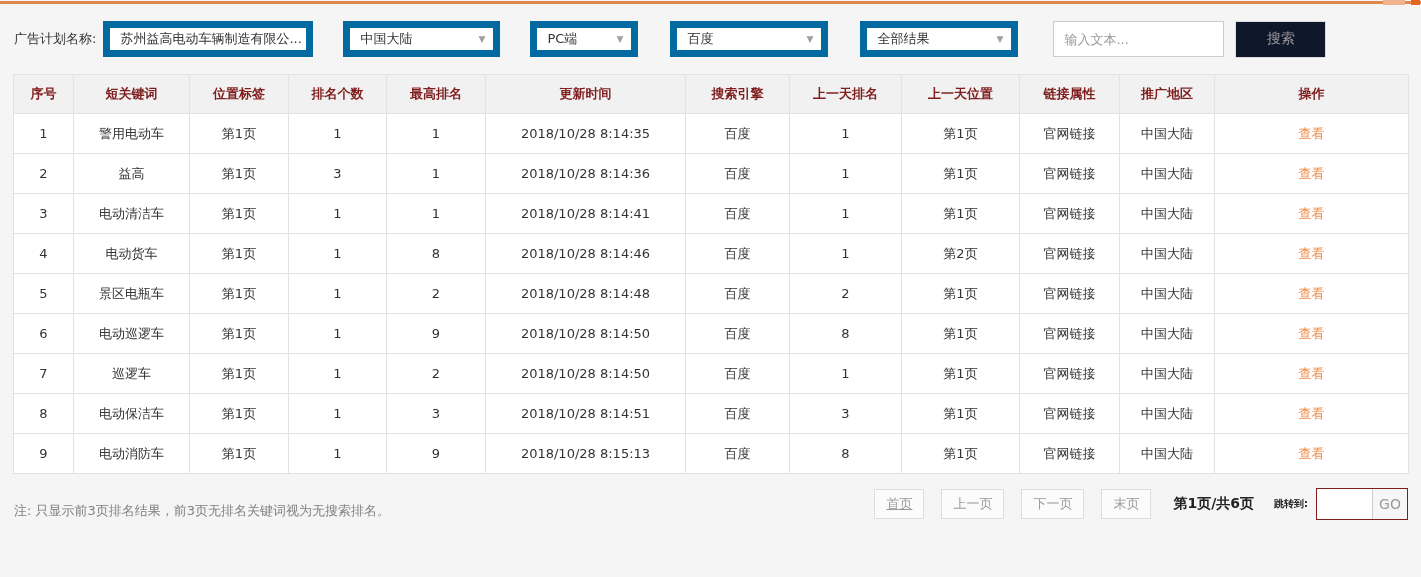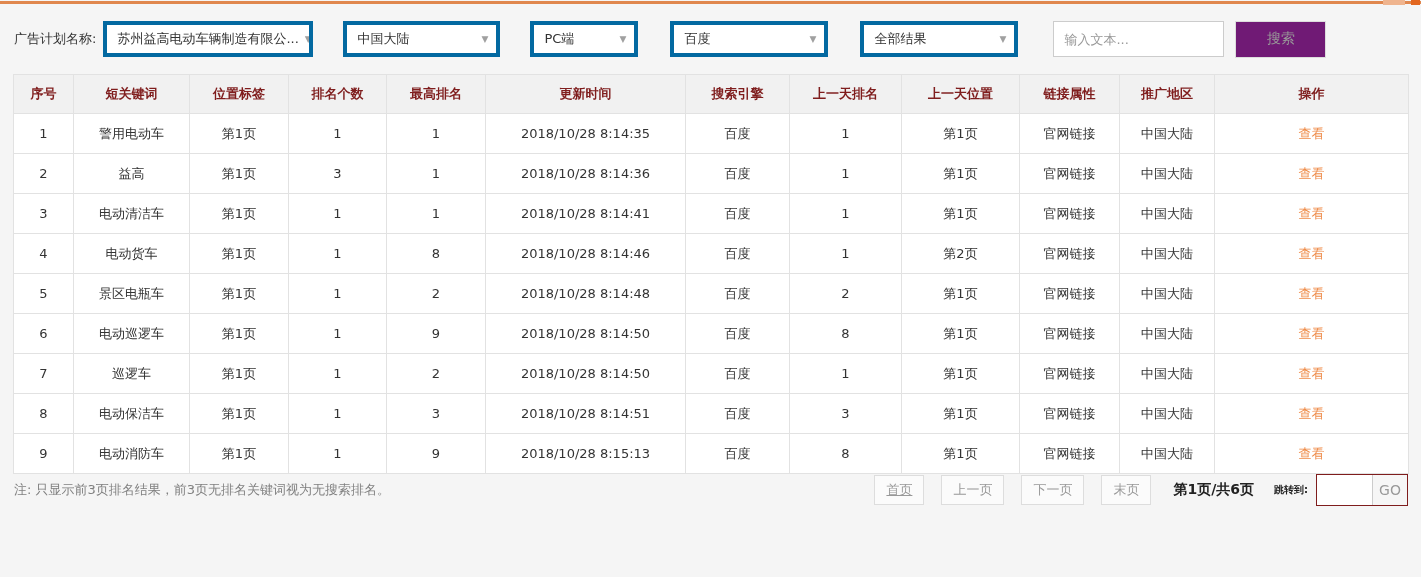--- a/index.html
+++ b/index.html
@@ -12,51 +12,51 @@
     overflow:hidden;
   }
   .top-line { position:absolute; top:1px; left:0; width:100%; height:3px; background:#e0874e; }
   .artifact-a { position:absolute; top:0; left:1383px; width:22px; height:5px; background:#efb48e; }
   .artifact-b { position:absolute; top:0; left:1411px; width:9px; height:5px; background:#e2661f; }
 
   
   .filter-bar { display:flex; align-items:center; padding:21px 0 0 14px; height:57px; }
   .filter-label { color:#333; margin-right:7px; white-space:nowrap; }
   .select-box {
-    height:36px; background:#fff; border:4px solid #0369a1;
+    height:36px; background:#fff; border:7px solid #0369a1;
     display:flex; align-items:center; justify-content:space-between;
     padding:0 8px 0 10px; cursor:pointer; white-space:nowrap; overflow:hidden;
   }
   .select-box .caret { color:#a0a0a0; font-size:9px; margin-left:6px; flex:0 0 auto; }
   .sel-0 { width:210px; }
   .sel-1 { width:157px; margin-left:30px; }
   .sel-2 { width:108px; margin-left:30px; }
   .sel-3 { width:158px; margin-left:32px; }
   .sel-4 { width:158px; margin-left:32px; }
   .text-input {
     width:171px; height:36px; margin-left:35px; border:1px solid #ccc; background:#fff;
     padding:0 10px; font:inherit; color:#b91c1c; outline:none;
   }
   .text-input::placeholder { color:#999; }
   .search-btn {
     width:91px; height:37px; margin-left:11px;
-    background:#701a75; border:1px solid #ddd; color:#999;
+    background:#0f172a; border:1px solid #ddd; color:#999;
     font:inherit; font-size:14px; cursor:pointer;
   }
 
   
   .table-wrap { margin:17px 13px 0 13px; }
   table { width:100%; border-collapse:collapse; table-layout:fixed; background:#fff; }
   th, td { border:1px solid #e2e2e2; text-align:center; overflow:hidden; white-space:nowrap; }
   thead th { background:#f1f1f1; font-weight:bold; height:39px; font-size:13px; color:#7f1d1d; }
   tbody td { height:40px; font-size:13px; color:#333; }
   a.view-link { color:#ef8c4a; text-decoration:none; cursor:pointer; }
 
   
-  .footer { display:flex; align-items:center; margin:0 13px 0 14px; height:32px; }
+  .footer { display:flex; align-items:flex-end; margin:14px 13px 0 14px; height:32px; }
   .note { color:#808080; font-size:13px; }
   .pager { margin-left:auto; display:flex; align-items:center; }
   .page-btn {
     height:30px; line-height:28px; padding:0 11px;
     background:#fbfbfb; border:1px solid #ddd; color:#999;
     font:inherit; font-size:13px; cursor:pointer; margin-left:17px;
   }
   .page-btn.first { margin-left:0;text-decoration:underline; }
   .page-info { font-weight:bold; color:#222; margin-left:22px; font-size:14px; }
   .jump-label { font-weight:bold; color:#222; margin-left:20px; font-size:10px; }

